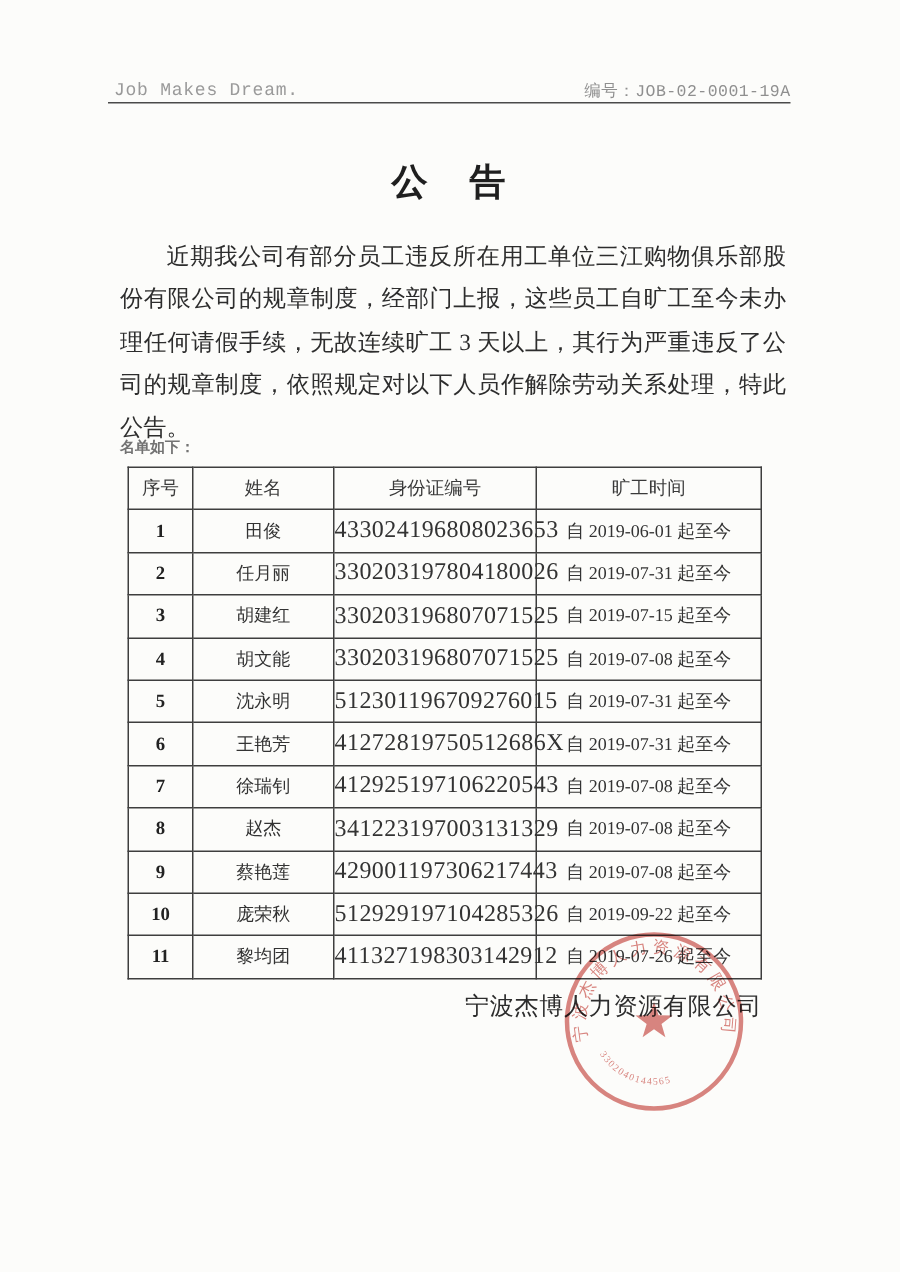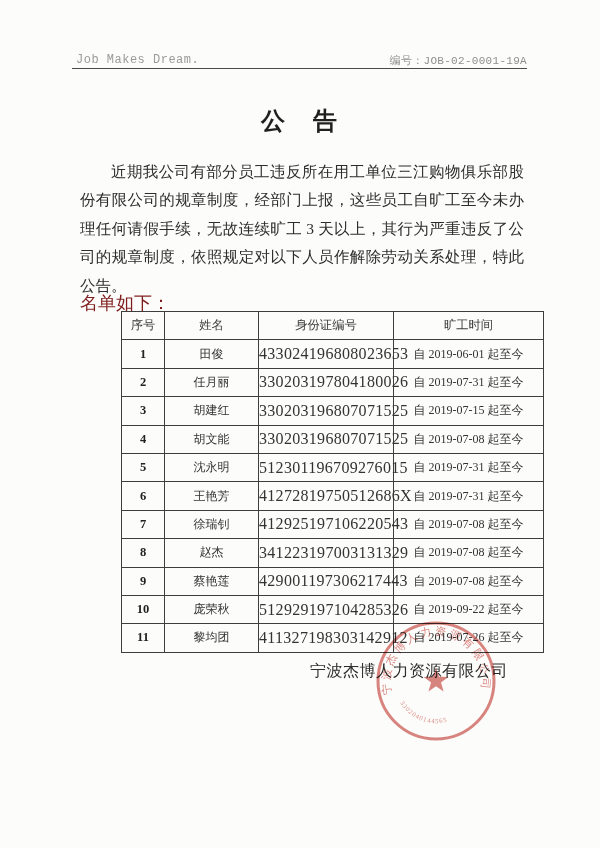--- a/index.html
+++ b/index.html
@@ -28,25 +28,25 @@
     letter-spacing:2px;
     font-family:Liberation Mono, monospace;
   }
   .para {
     position:absolute; left:80px; width:444px; top:158px; margin:0;
     font-size:15.5px; line-height:28.4px; text-align:justify;
     text-indent:2em; color:#2d2d2d;
   }
   .list-label {
     position:absolute; left:80px; top:291px;
-    font-size:18px; font-weight:normal; color:#7f1d1d;
+    font-size:10px; font-weight:bold; color:#737373;
   }
   table.roster {
     position:absolute; left:85px; top:311px; width:422px;
-    border-collapse:collapse; table-layout:fixed;margin-left:36px;
+    border-collapse:collapse; table-layout:fixed;
   }
   .roster th, .roster td {
     border:1px solid #3e3e3e; height:27.4px; padding:0;
     text-align:center; vertical-align:middle;
     font-weight:normal; font-size:12px; color:#333;
   }
   .roster th { font-size:12.3px; color:#3a3a3a; }
   .roster td.c-idx { font-weight:bold; font-size:12.5px; color:#222; }
   .roster td.c-id  { font-size:16px; letter-spacing:.3px; }
   .footer-company {

